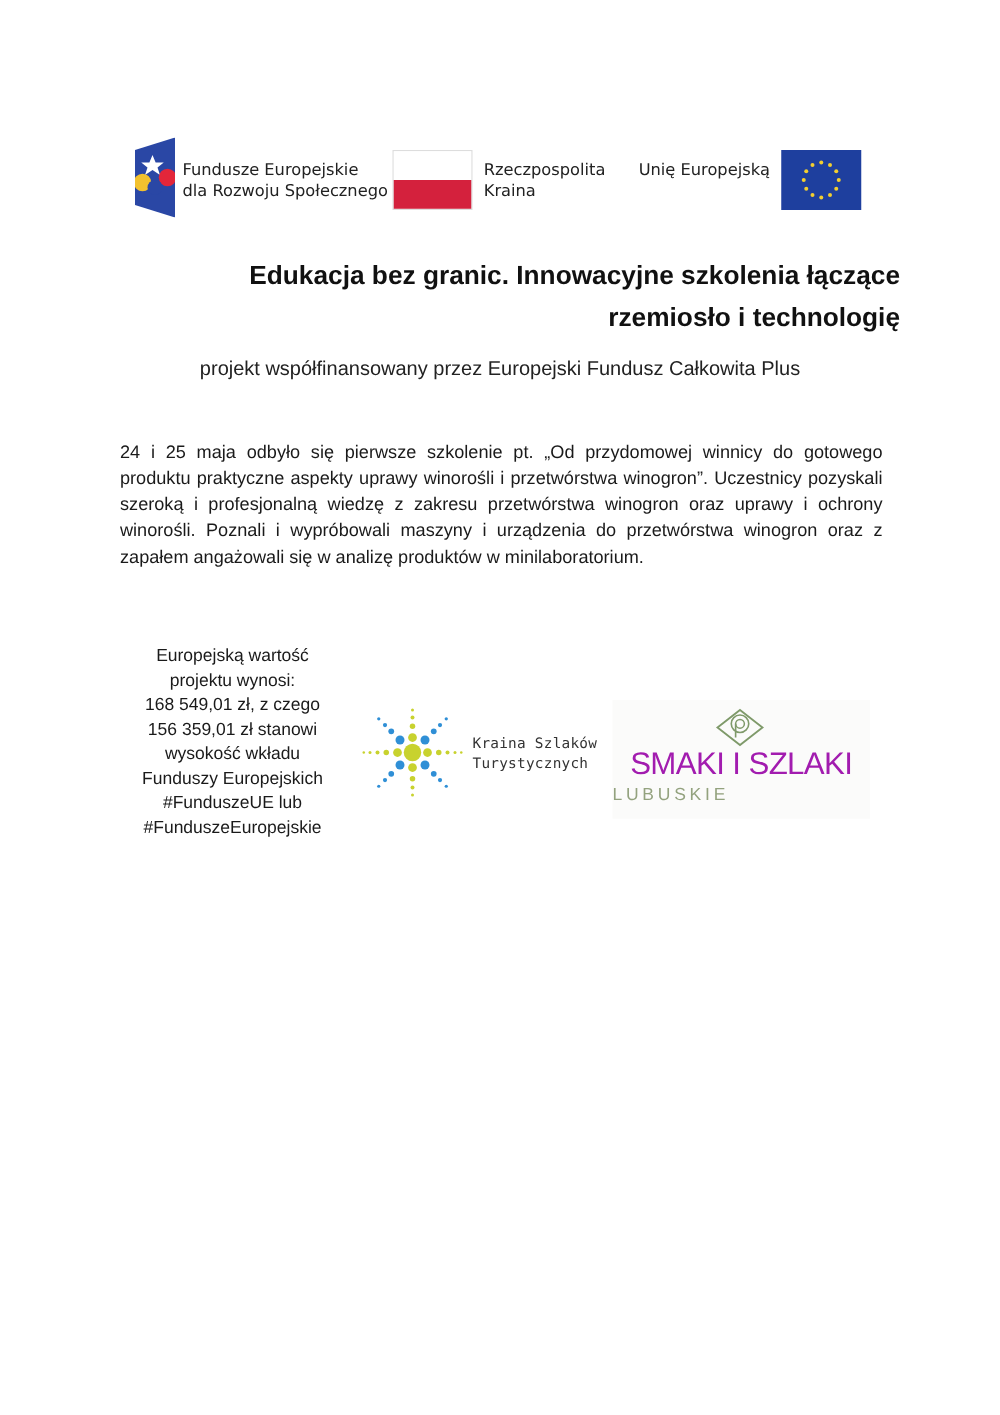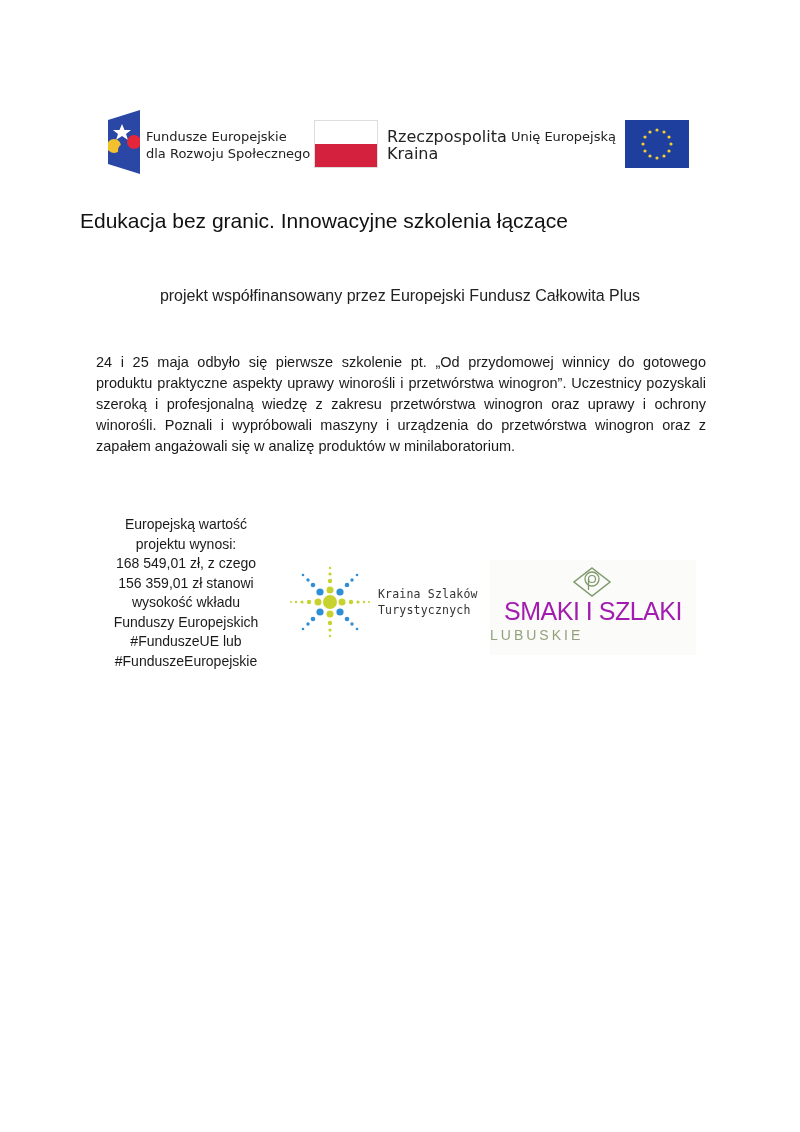--- a/index.html
+++ b/index.html
@@ -1,28 +1,28 @@
 <!DOCTYPE html>
 <html><head>
 <meta charset="utf-8">
 <style>
   html, body { margin: 0; padding: 0; background: #ffffff; }
   body { width: 800px; height: 1132px; position: relative; overflow: hidden; font-family: "Liberation Sans", "DejaVu Sans", sans-serif; color: #111; }
   .abs { position: absolute; }
   
   .fe-text { left: 146px; top: 128px; font-size: 13px; line-height: 17px; color: #222; font-family: "DejaVu Sans", sans-serif; }
-  .rp-text { left: 387px; top: 128px; font-size: 16px; line-height: 17px; color: #222; font-family: "DejaVu Sans", sans-serif; }
+  .rp-text { left: 387px; top: 128px; font-size: 13px; line-height: 17px; color: #222; font-family: "DejaVu Sans", sans-serif; }
   .ue-text { left: 496px; top: 128px; width: 120px; text-align: right; font-size: 13px; line-height: 17px; color: #222; font-family: "DejaVu Sans", sans-serif; }
   .flag-pl { left: 314px; top: 120px; width: 64px; height: 48px; border: 1px solid #ddd; box-sizing: border-box; }
   .flag-pl .w { height: 50%; background: #fff; }
   .flag-pl .r { height: 50%; background: #d4213d; }
   .flag-eu { left: 625px; top: 120px; width: 64px; height: 48px; background: #1e3f9e; }
   .fe-logo { left: 108px; top: 110px; width: 32px; height: 64px; }
   
-  .title { left: 80px; width: 640px; top: 204px; text-align: left; font-weight: normal; font-size: 21px; line-height: 34px; color: #111; }
+  .title { left: 80px; width: 640px; top: 204px; text-align: right; font-weight: bold; font-size: 21px; line-height: 34px; color: #111; }
   .subtitle { left: 60px; width: 680px; top: 286px; text-align: center; font-size: 16px; line-height: 20px; color: #222; }
   .body-text { left: 96px; width: 610px; top: 352px; font-size: 14.5px; line-height: 21px; text-align: justify; color: #1a1a1a; }
   .value-text { left: 96px; width: 180px; top: 515px; text-align: center; font-size: 14px; line-height: 19.5px; color: #1a1a1a; }
   .kst-logo { left: 288px; top: 562px; width: 84px; height: 80px; }
   .kst-text { left: 378px; top: 586px; font-size: 11.5px; line-height: 16px; color: #333; font-family: "DejaVu Sans Mono", monospace; letter-spacing: 0.2px; }
   .ss-box { left: 490px; top: 560px; width: 206px; height: 95px; background: #fbfbfa; }
   .ss-title { left: 490px; top: 597px; width: 206px; text-align: center; font-family: Liberation Sans, sans-serif; font-size: 25px; color: #a21caf; letter-spacing: -0.5px; }
   .ss-sub { left: 490px; top: 627px; width: 206px; text-align: left; font-size: 14px; color: #93a27e; letter-spacing: 3px; }
   .ss-icon { left: 570px; top: 566px; width: 44px; height: 32px; }
 </style>
@@ -69,20 +69,21 @@
         <circle cx="20" cy="31" r="1.6"></circle>
       <circle cx="18" cy="24" r="1.6"></circle>
         <circle cx="20" cy="17" r="1.6"></circle>
         <circle cx="25" cy="12" r="1.6"></circle>
     </g>
   </svg>
 </div>
 
 <div class="abs title">
   <div>Edukacja bez granic. Innowacyjne szkolenia łączące</div>
+  <div>rzemiosło i technologię</div>
 </div>
 <div class="abs subtitle">projekt współfinansowany przez Europejski Fundusz Całkowita Plus</div>
 <div class="abs body-text">24 i 25 maja odbyło się pierwsze szkolenie pt. „Od przydomowej winnicy do gotowego produktu praktyczne aspekty uprawy winorośli i przetwórstwa winogron”. Uczestnicy pozyskali szeroką i profesjonalną wiedzę z zakresu przetwórstwa winogron oraz uprawy i ochrony winorośli. Poznali i wypróbowali maszyny i urządzenia do przetwórstwa winogron oraz z zapałem angażowali się w analizę produktów w minilaboratorium.</div>
 
 <div class="abs value-text">
   <div>Europejską wartość</div>
   <div>projektu wynosi:</div>
   <div>168 549,01 zł, z czego</div>
   <div>156 359,01 zł stanowi</div>
   <div>wysokość wkładu</div>

